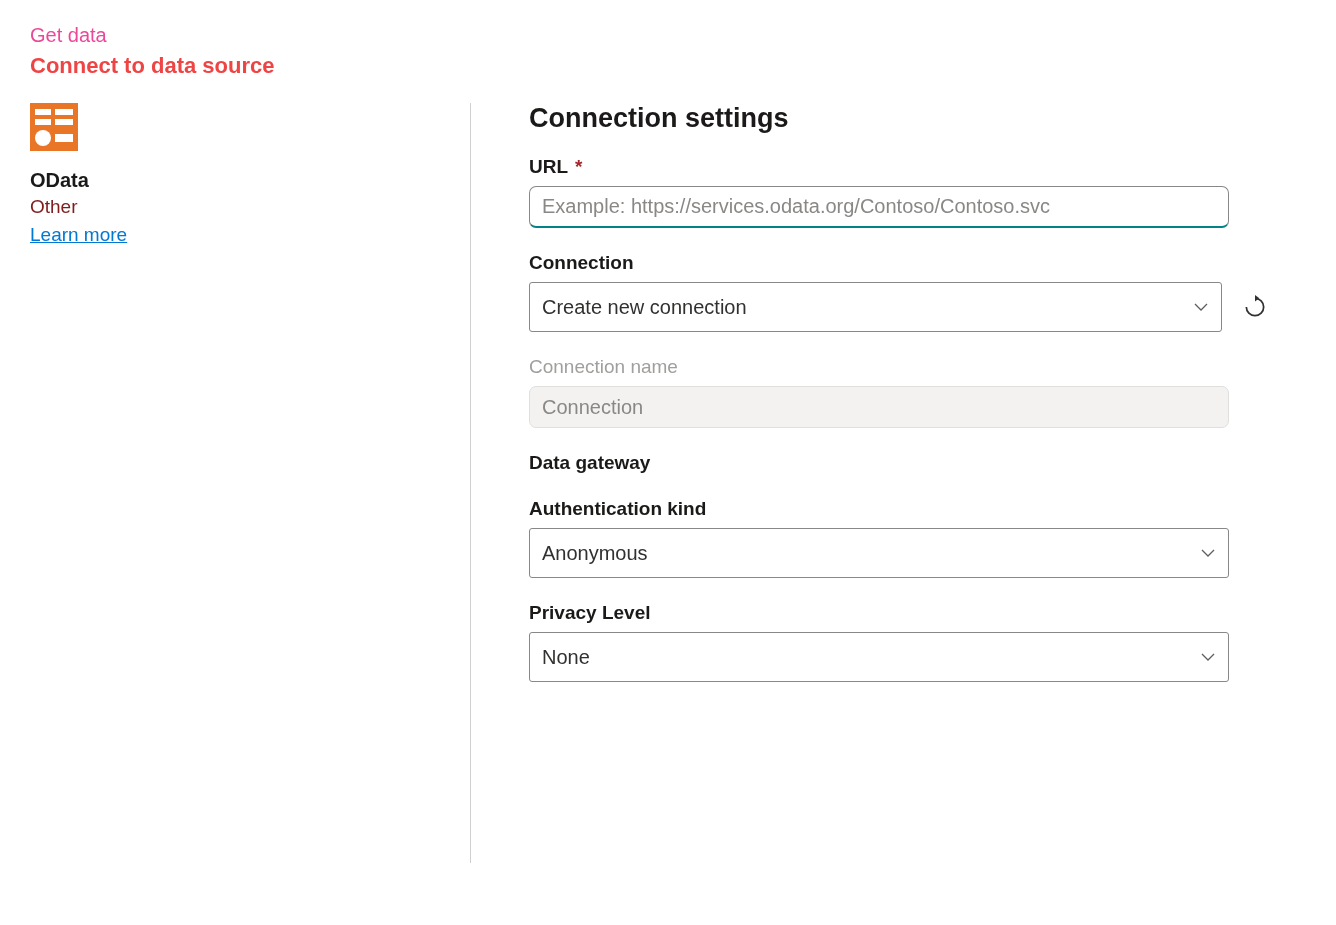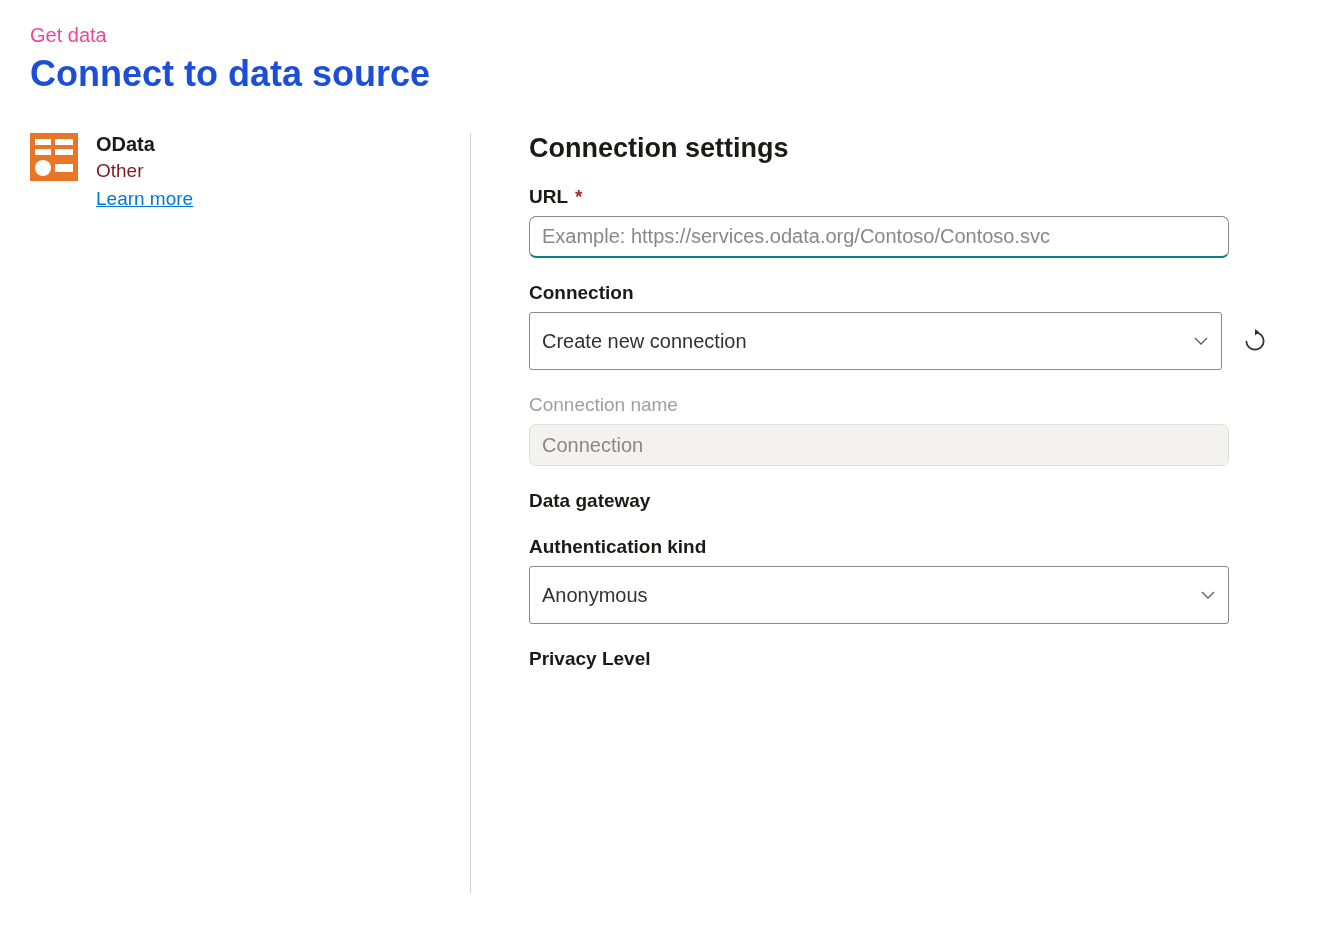--- a/index.html
+++ b/index.html
@@ -14,44 +14,45 @@
     padding: 24px 30px;
     width: 1336px;
   }
   .breadcrumb {
     font-size: 20px;
     color: #ec4899;
     margin-bottom: 6px;
     font-weight: 400;
   }
   .page-title {
-    font-size: 36px;
+    font-size: 22px;
     font-weight: 700;
-    color: #1d4ed8;
-    margin-bottom: 38px;
+    color: #ef4444;
+    margin-bottom: 24px;
   }
   .content {
     display: flex;
   }
   .left-panel {
     width: 440px;
     padding-right: 30px;
   }
   .right-panel {
     flex: 1;
     border-left: 1px solid #d2d0ce;
     padding-left: 58px;
     padding-right: 20px;
     min-height: 760px;
     max-width: 820px;
   }
   .connector-item {
     display: flex;
     align-items: flex-start;
     gap: 18px;
+    flex-direction: column;
   }
   .connector-icon {
     width: 48px;
     height: 48px;
     flex-shrink: 0;
   }
   .connector-title {
     font-size: 20px;
     font-weight: 700;
     color: #1b1a19;
@@ -120,21 +121,21 @@
   .field-group {
     margin-bottom: 24px;
   }
   .select-row {
     display: flex;
     align-items: center;
     gap: 18px;
   }
   .select-box {
     width: 700px;
-    height: 58px;
+    height: 50px;
     padding: 6px 12px;
     font-size: 20px;
     border: 1px solid #8a8886;
     border-radius: 3px;
     background: #ffffff;
     color: #323130;
     display: flex;
     align-items: center;
     justify-content: space-between;
     cursor: pointer;
@@ -234,16 +235,24 @@
           <span>Anonymous</span>
           <svg class="chevron" viewBox="0 0 16 16">
               <path d="M2 5 L8 11 L14 5" stroke="#605e5c" stroke-width="1.3" fill="none"></path>
             </svg>
         </div>
       </div>
     </div>
 
     <div class="field-group">
       <label class="field-label">Privacy Level</label>
+      <div class="select-row">
+        <div class="select-box">
+          <span>None</span>
+          <svg class="chevron" viewBox="0 0 16 16">
+              <path d="M2 5 L8 11 L14 5" stroke="#605e5c" stroke-width="1.3" fill="none"></path>
+            </svg>
+        </div>
+      </div>
     </div>
 
   </div>
 </div>
 
 </body></html>

